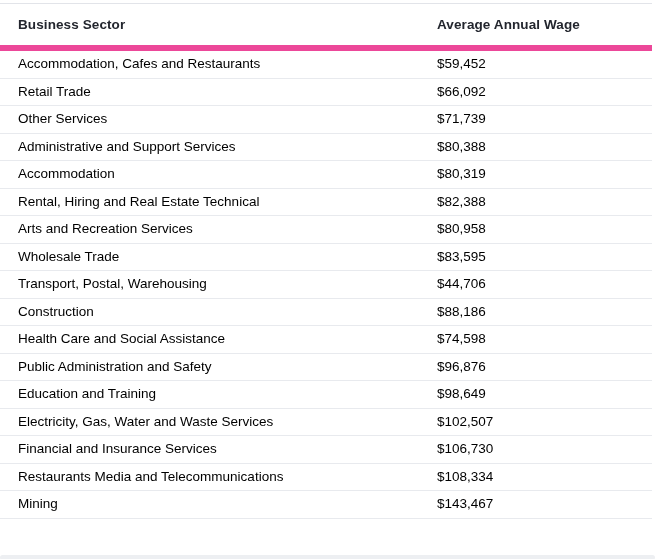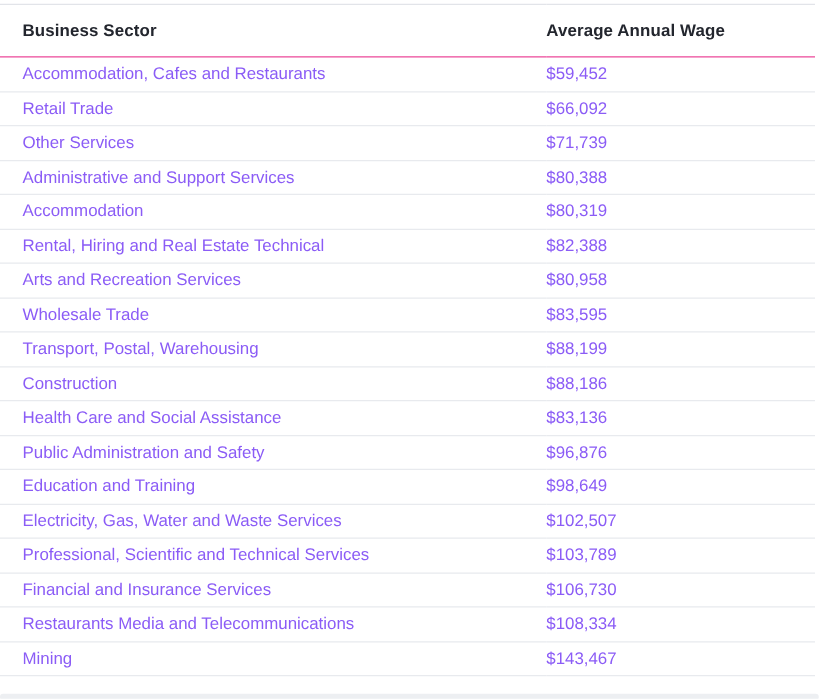--- a/index.html
+++ b/index.html
@@ -24,28 +24,28 @@
   }
   table.wage-table col.col-sector { width: 437px; }
   thead th {
     text-align: left;
     font-size: 13.5px;
     font-weight: bold;
     color: #23262e;
     line-height: 17px;
     padding: 12px 12px 12px 18px;
     border-top: 1px solid #e2e4e9;
-    border-bottom: 1px solid #ec4899;
+    border-bottom: 6px solid #ec4899;
     letter-spacing: 0.1px;
   }
   thead th:last-child { padding-left: 0; }
   tbody td {
     font-size: 13.5px;
     font-weight: normal;
-    color: #8b5cf6;
+    color: #000000;
     line-height: 16.5px;
     padding: 5px 12px 5px 18px;
     border-top: 1px solid #e8eaee;
     white-space: nowrap;
     overflow: hidden;
   }
   tbody td:last-child { padding-left: 0; }
   tbody tr:last-child td { border-bottom: 1px solid #e8eaee; }
   .bottom-strip {
     position: absolute;
@@ -109,52 +109,48 @@
           <td>$80,958</td>
         </tr>
 
         <tr>
           <td>Wholesale Trade</td>
           <td>$83,595</td>
         </tr>
 
         <tr>
           <td>Transport, Postal, Warehousing</td>
-          <td>$88,199</td>
+          <td>$44,706</td>
         </tr>
 
         <tr>
           <td>Construction</td>
           <td>$88,186</td>
         </tr>
 
         <tr>
           <td>Health Care and Social Assistance</td>
-          <td>$83,136</td>
+          <td>$74,598</td>
         </tr>
 
         <tr>
           <td>Public Administration and Safety</td>
           <td>$96,876</td>
         </tr>
 
         <tr>
           <td>Education and Training</td>
           <td>$98,649</td>
         </tr>
 
         <tr>
           <td>Electricity, Gas, Water and Waste Services</td>
           <td>$102,507</td>
         </tr>
 
-        <tr>
-          <td>Professional, Scientific and Technical Services</td>
-          <td>$103,789</td>
-        </tr>
 
         <tr>
           <td>Financial and Insurance Services</td>
           <td>$106,730</td>
         </tr>
 
         <tr>
           <td>Restaurants Media and Telecommunications</td>
           <td>$108,334</td>
         </tr>

